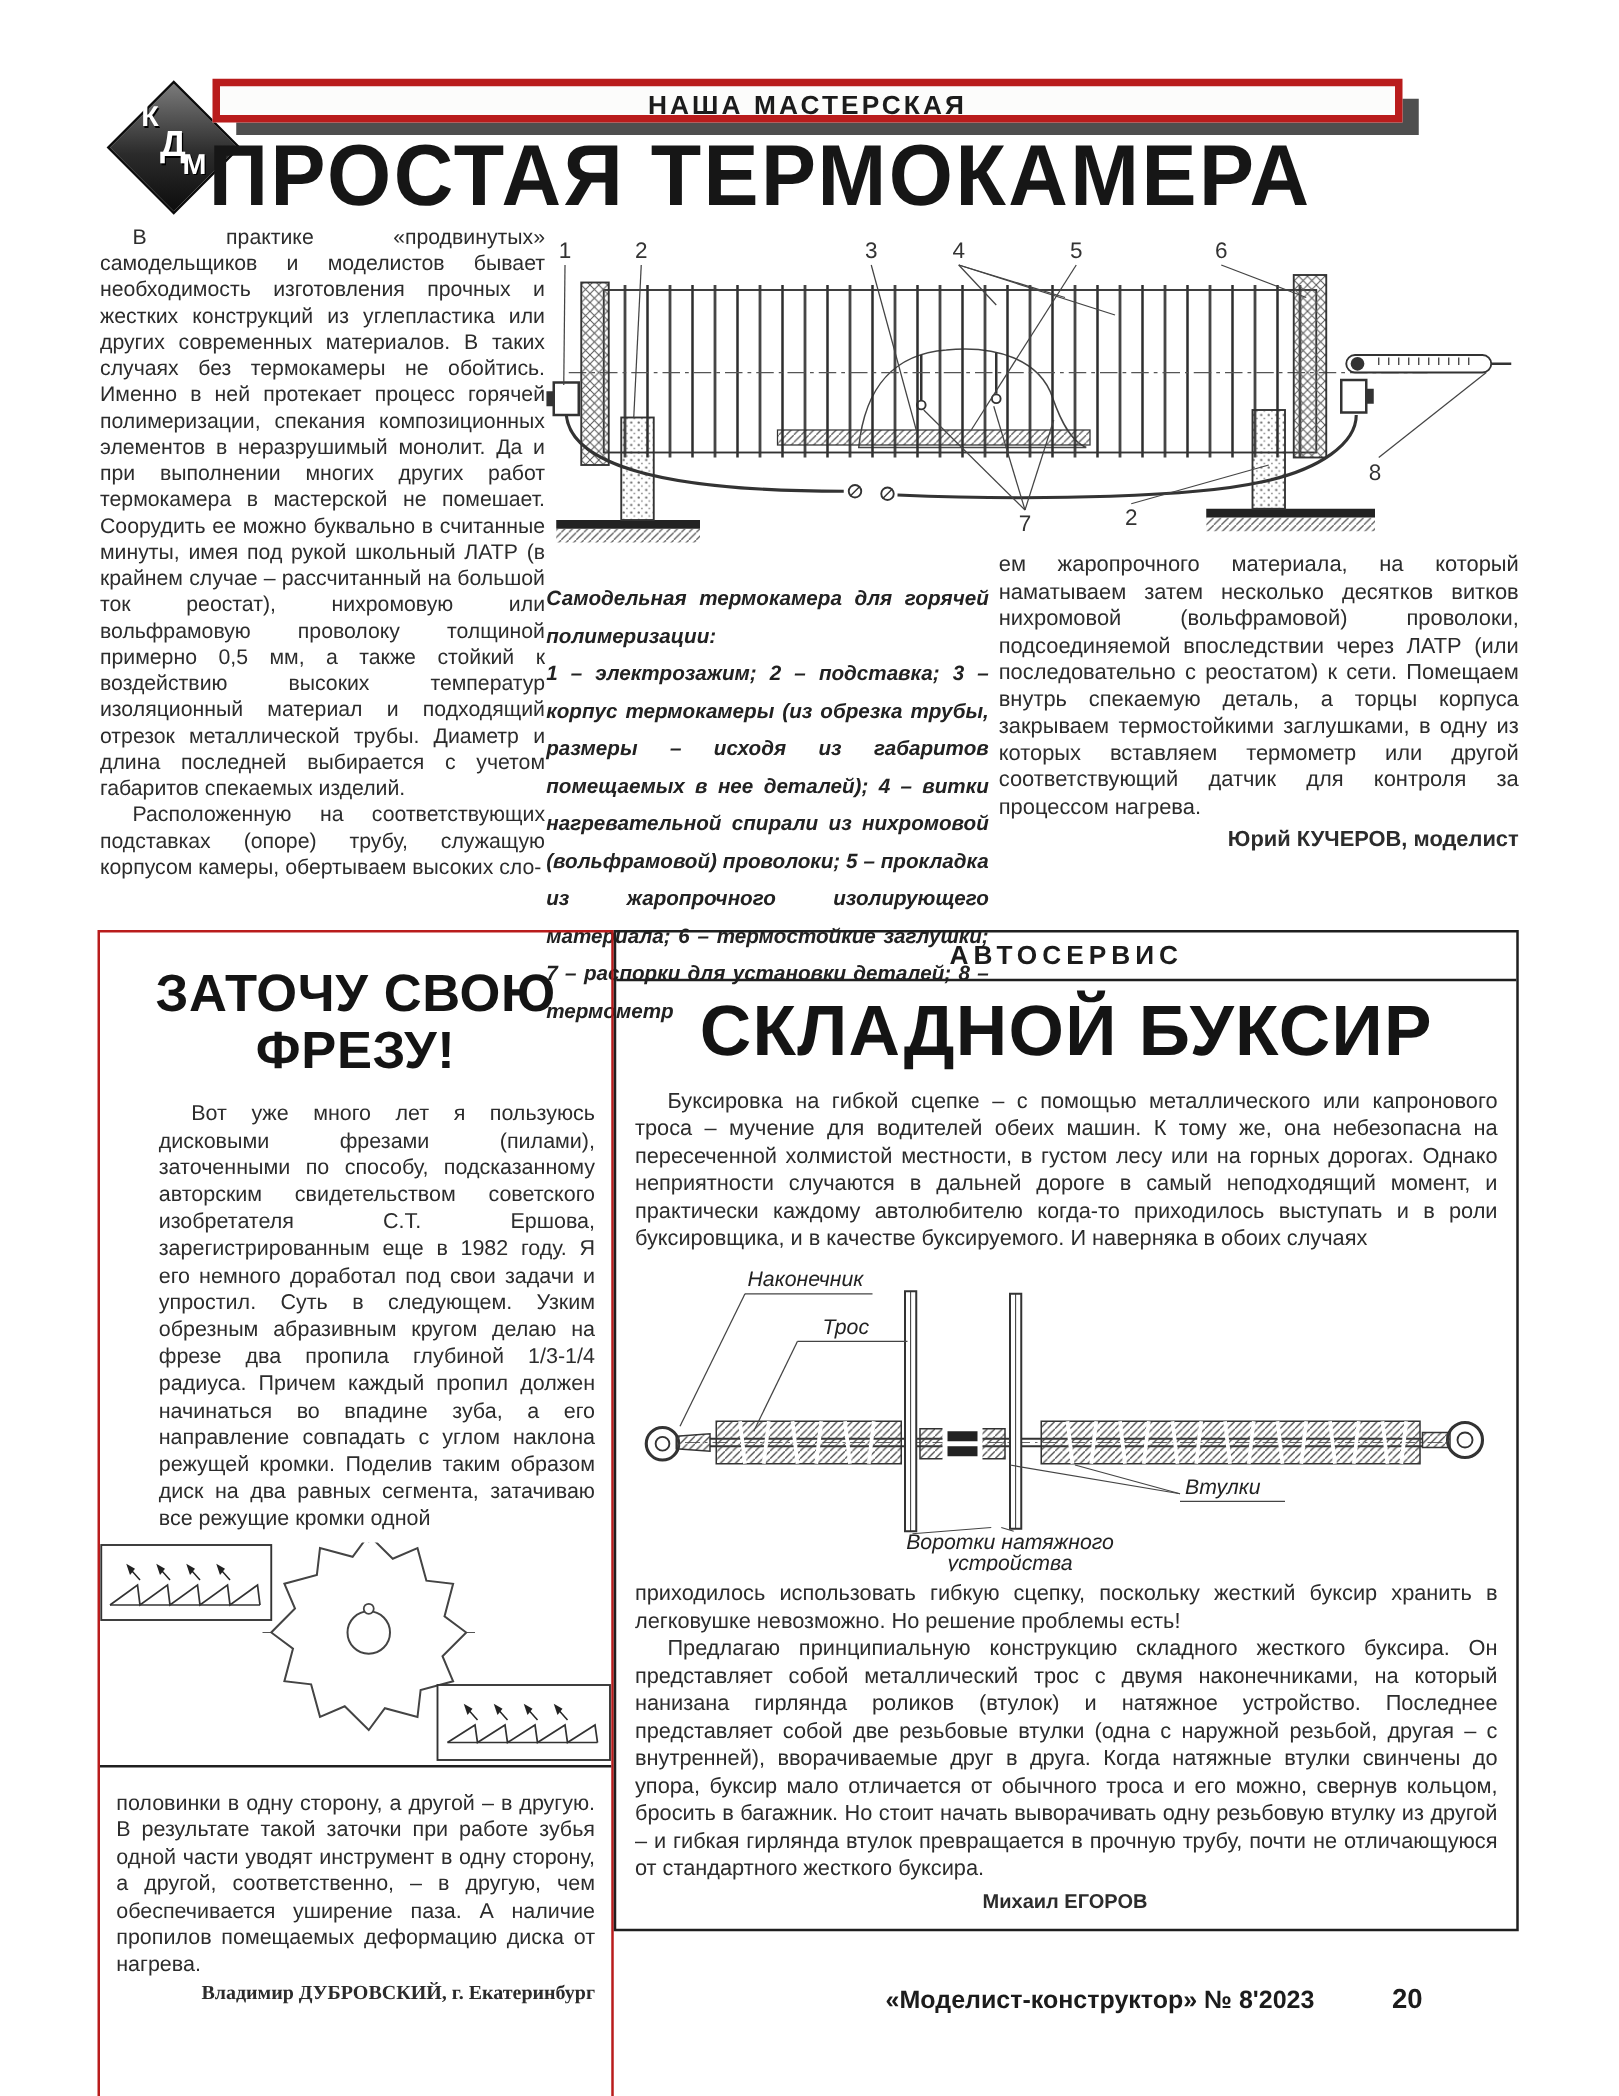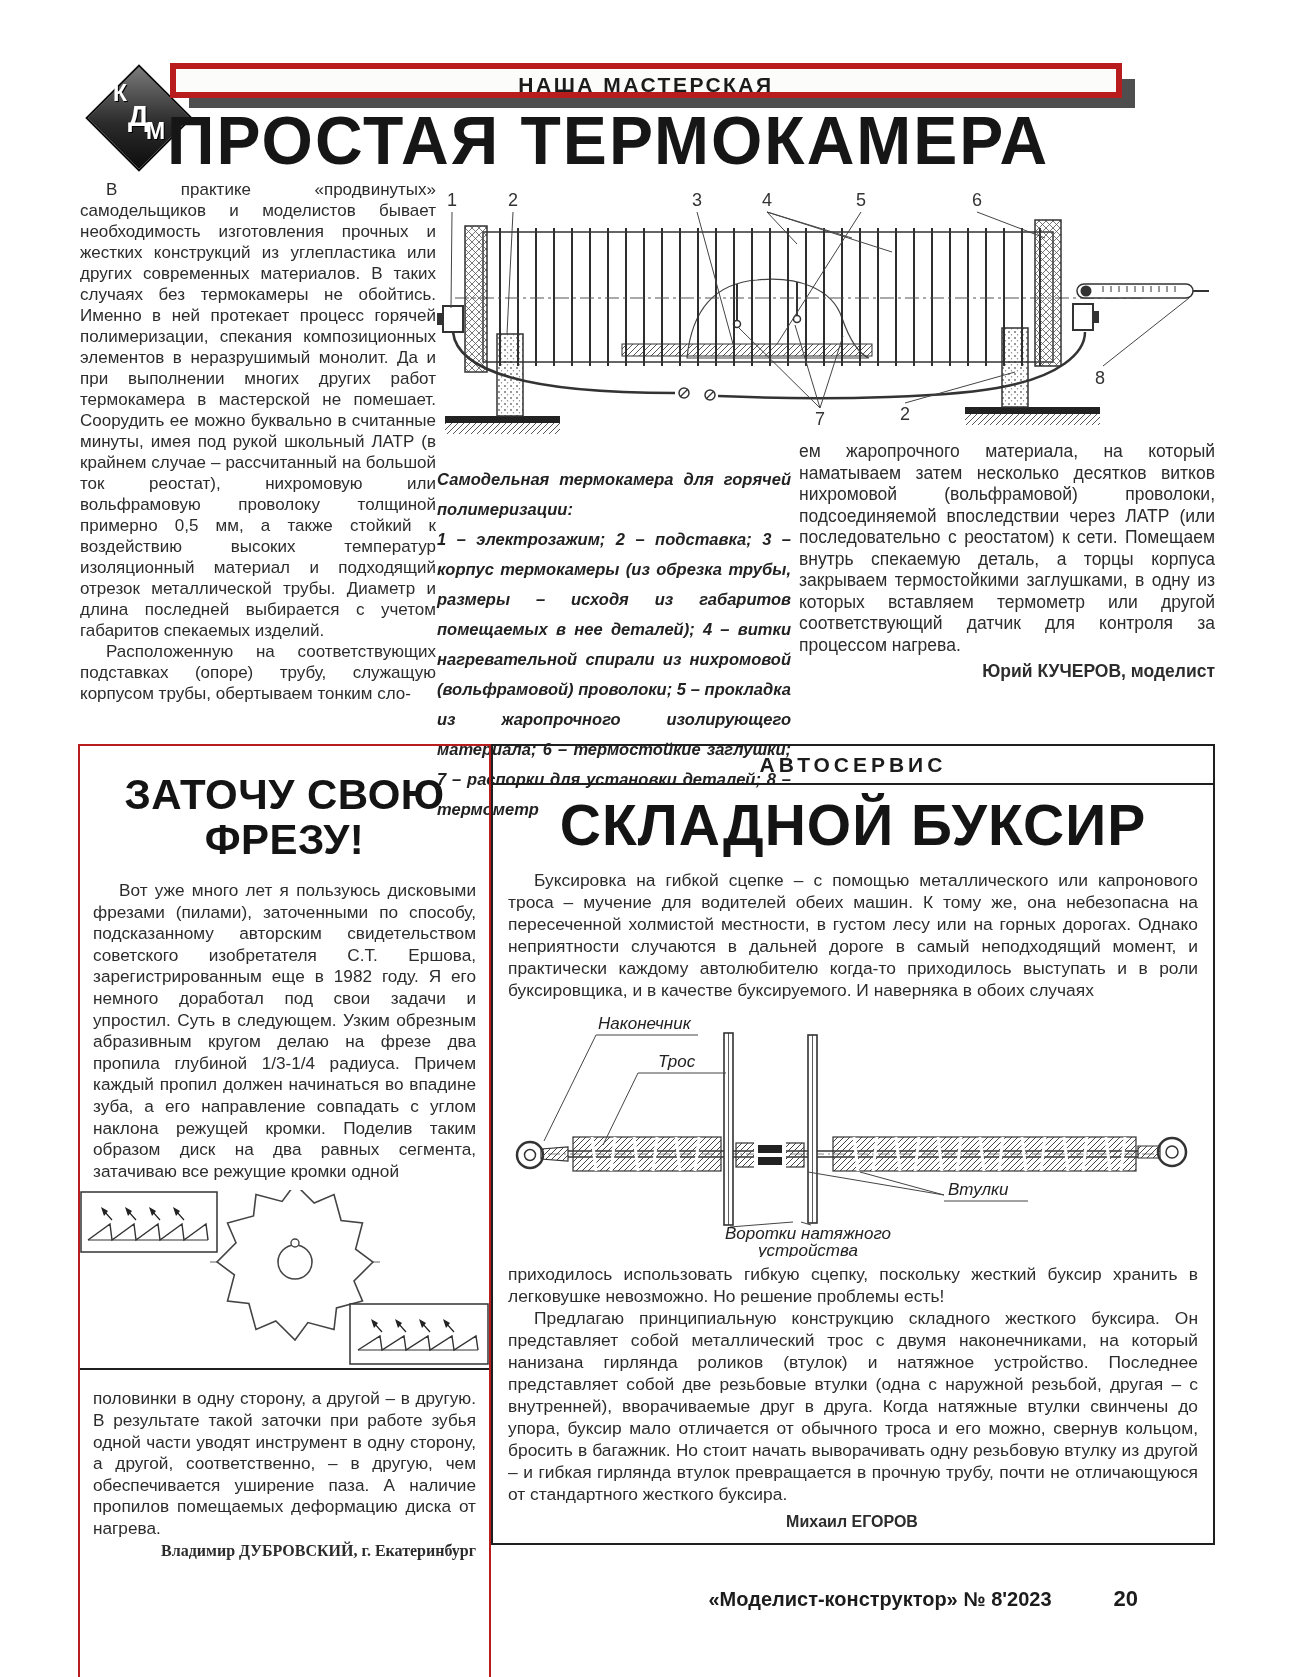--- a/index.html
+++ b/index.html
@@ -44,21 +44,21 @@
   .caption .cap-items{display:block;}
   .col3{position:absolute;left:799px;top:441px;width:416px;
         font-size:17.5px;line-height:21.5px;text-align:justify;}
   .col3 .byline{display:block;font-weight:bold;text-align:right;margin-top:5px;font-style:normal;}
   
   .box-left{position:absolute;left:78px;top:744px;width:413px;height:1022px;
         border:2px solid #b91c1c;box-sizing:border-box;padding:0 13px;}
   .box-left h2{margin:26px 0 0;text-align:center;font-size:42px;line-height:45px;
         color:#141414;letter-spacing:0.5px;}
   .box-left .bp{margin:18px 0 0;font-size:17.2px;line-height:21.6px;text-align:justify;}
-  .box-left .bp.ind{text-indent:26px;}
+  .box-left .bp.ind{text-indent:26px;margin-left:34px;}
   .saw-figure{margin:8px -13px 0;height:178px;border-bottom:2px solid #1f1f1f;}
   .box-left .byline{display:block;font-weight:bold;text-align:right;margin-top:3px;font-family:Liberation Serif, serif;}
   .box-right{position:absolute;left:491px;top:744px;width:724px;height:801px;
         border:2px solid #1f1f1f;box-sizing:border-box;}
   .section-strip{height:37px;border-bottom:2px solid #1f1f1f;text-align:center;
         line-height:37px;font-size:21px;font-weight:bold;letter-spacing:4px;color:#1c1c1c;}
   .box-right h2{margin:10px 0 0;text-align:center;font-size:57px;line-height:60px;
         color:#141414;letter-spacing:1px;}
   .box-right .inner{padding:0 15px;}
   .box-right .bp{margin:14px 0 0;font-size:17.4px;line-height:22px;text-align:justify;}
@@ -86,21 +86,21 @@
     <span class="lt l2">Д</span>
     <span class="lt l3">М</span>
   </div>
 
   <div class="masthead-bar">НАША МАСТЕРСКАЯ</div>
 
   <div class="main-title">ПРОСТАЯ ТЕРМОКАМЕРА</div>
 
   <div class="col1">
     <p class="ind">В практике «продвинутых» самодельщиков и моделистов бывает необходимость изготовления прочных и жестких конструкций из углепластика или других современных материалов. В таких случаях без термокамеры не обойтись. Именно в ней протекает процесс горячей полимеризации, спекания композиционных элементов в неразрушимый монолит. Да и при выполнении многих других работ термокамера в мастерской не помешает. Соорудить ее можно буквально в считанные минуты, имея под рукой школьный ЛАТР (в крайнем случае – рассчитанный на большой ток реостат), нихромовую или вольфрамовую проволоку толщиной примерно 0,5 мм, а также стойкий к воздействию высоких температур изоляционный материал и подходящий отрезок металлической трубы. Диаметр и длина последней выбирается с учетом габаритов спекаемых изделий.</p>
-    <p class="ind">Расположенную на соответствующих подставках (опоре) трубу, служащую корпусом трубы, обертываем тонким сло-</p>
+    <p class="ind">Расположенную на соответствующих подставках (опоре) трубу, служащую корпусом камеры, обертываем высоких сло-</p>
   </div>
 
   <div class="diagram1">
     <svg width="778" height="258" viewBox="0 0 778 258">
       <defs>
         <pattern id="coils" width="18" height="10" patternUnits="userSpaceOnUse">
           <line x1="9" y1="0" x2="9" y2="10" stroke="#2e2e2e" stroke-width="2"></line>
         </pattern>
         <pattern id="cross" width="7" height="7" patternUnits="userSpaceOnUse">
           <path d="M0,7 L7,0 M0,0 L7,7" stroke="#555" stroke-width="0.8"></path>

